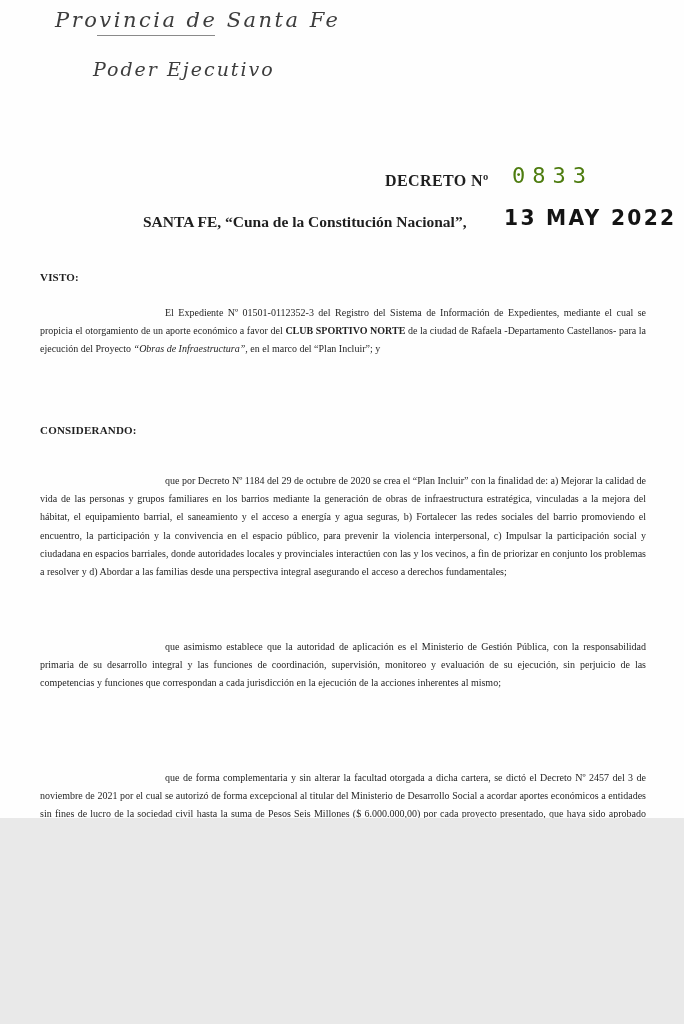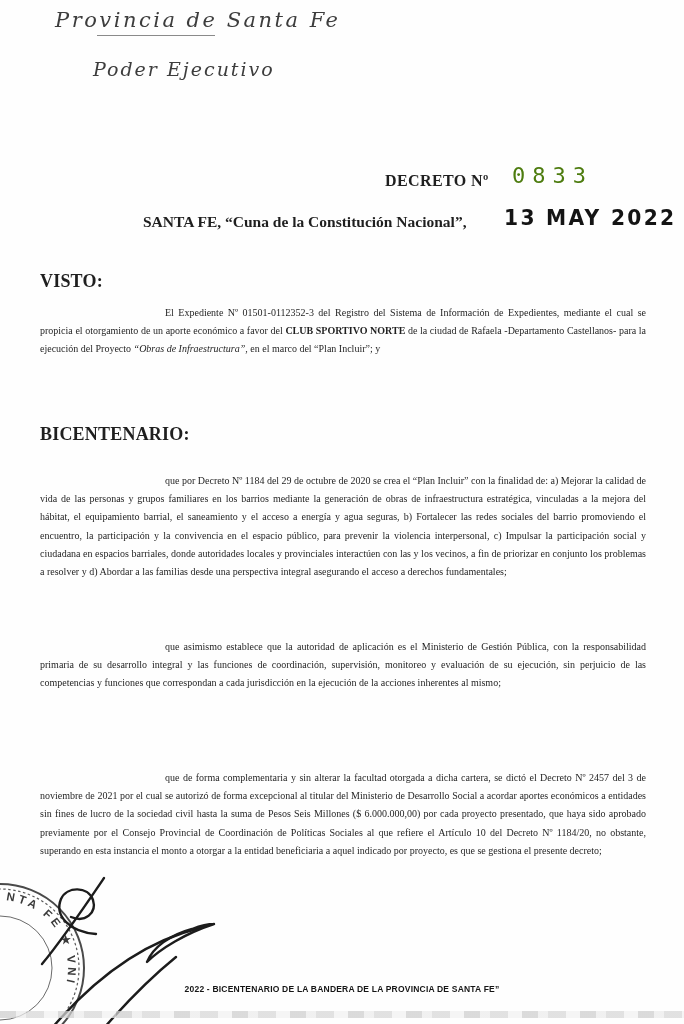--- a/index.html
+++ b/index.html
@@ -1,19 +1,19 @@
 <!DOCTYPE html>
 <html><head>
 <meta charset="utf-8">
 <style>
   html, body { margin: 0; padding: 0; background: #e9e9e9; }
   .page {
     position: relative;
     width: 684px;
-    height: 1024px;
+    height: 818px;
     margin: 0 auto;
     background: #fefefe;
     overflow: hidden;
     font-family: "Liberation Serif", serif;
     color: #1f1f1f;
   }
   
   .letterhead {
     position: absolute;
     left: 55px;
@@ -82,21 +82,21 @@
     color: #141414;
     transform: scaleX(0.92);
     transform-origin: left center;
     white-space: nowrap;
   }
   
   .heading {
     position: absolute;
     left: 40px;
     font-weight: 700;
-    font-size: 18px;
+    font-size: 11px;
     letter-spacing: 0.2px;
   }
   .visto-heading { top: 271px; }
   .considerando-heading { top: 424px; }
   
   .para {
     position: absolute;
     left: 40px;
     width: 606px;
     font-size: 10px;
@@ -170,21 +170,21 @@
 
   <div class="decree-label">DECRETO Nº</div>
   <div class="decree-number">0833</div>
 
   <div class="place-text">SANTA FE, “Cuna de la Constitución Nacional”,</div>
   <div class="date-stamp">13 MAY 2022</div>
 
   <div class="heading visto-heading">VISTO:</div>
   <div class="para visto-para"><span>El Expediente Nº 01501-0112352-3 del Registro del Sistema de Información de Expedientes, mediante el cual se propicia el otorgamiento de un aporte económico a favor del </span><span style="font-weight: 700;">CLUB SPORTIVO NORTE</span><span> de la ciudad de Rafaela -Departamento Castellanos- para la ejecución del Proyecto </span><span style="font-style: italic;">“Obras de Infraestructura”</span><span>, en el marco del “Plan Incluir”; y</span></div>
 
-  <div class="heading considerando-heading">BICENTENARIO:</div>
+  <div class="heading considerando-heading">CONSIDERANDO:</div>
   <div class="para cons-para-1"><span>que por Decreto Nº 1184 del 29 de octubre de 2020 se crea el “Plan Incluir” con la finalidad de: a) Mejorar la calidad de vida de las personas y grupos familiares en los barrios mediante la generación de obras de infraestructura estratégica, vinculadas a la mejora del hábitat, el equipamiento barrial, el saneamiento y el acceso a energía y agua seguras, b) Fortalecer las redes sociales del barrio promoviendo el encuentro, la participación y la convivencia en el espacio público, para prevenir la violencia interpersonal, c) Impulsar la participación social y ciudadana en espacios barriales, donde autoridades locales y provinciales interactúen con las y los vecinos, a fin de priorizar en conjunto los problemas a resolver y d) Abordar a las familias desde una perspectiva integral asegurando el acceso a derechos fundamentales;</span></div>
   <div class="para cons-para-2"><span>que asimismo establece que la autoridad de aplicación es el Ministerio de Gestión Pública, con la responsabilidad primaria de su desarrollo integral y las funciones de coordinación, supervisión, monitoreo y evaluación de su ejecución, sin perjuicio de las competencias y funciones que correspondan a cada jurisdicción en la ejecución de la acciones inherentes al mismo;</span></div>
   <div class="para cons-para-3"><span>que de forma complementaria y sin alterar la facultad otorgada a dicha cartera, se dictó el Decreto Nº 2457 del 3 de noviembre de 2021 por el cual se autorizó de forma excepcional al titular del Ministerio de Desarrollo Social a acordar aportes económicos a entidades sin fines de lucro de la sociedad civil hasta la suma de Pesos Seis Millones ($ 6.000.000,00) por cada proyecto presentado, que haya sido aprobado previamente por el Consejo Provincial de Coordinación de Políticas Sociales al que refiere el Artículo 10 del Decreto Nº 1184/20, no obstante, superando en esta instancia el monto a otorgar a la entidad beneficiaria a aquel indicado por proyecto, es que se gestiona el presente decreto;</span></div>
 
   <svg class="seal-svg" viewBox="0 0 184 184">
     <circle cx="92" cy="92" r="84" fill="none" stroke="#4a4a4a" stroke-width="2"></circle>
     <circle cx="92" cy="92" r="79" fill="none" stroke="#5a5a5a" stroke-width="1.2" stroke-dasharray="2.5 2.5"></circle>
     <circle cx="92" cy="92" r="52" fill="none" stroke="#6a6a6a" stroke-width="1"></circle>
     <path id="sealArc" d="M 92 24 A 68 68 0 1 1 91.9 24" fill="none"></path>
     <text class="seal-text">

